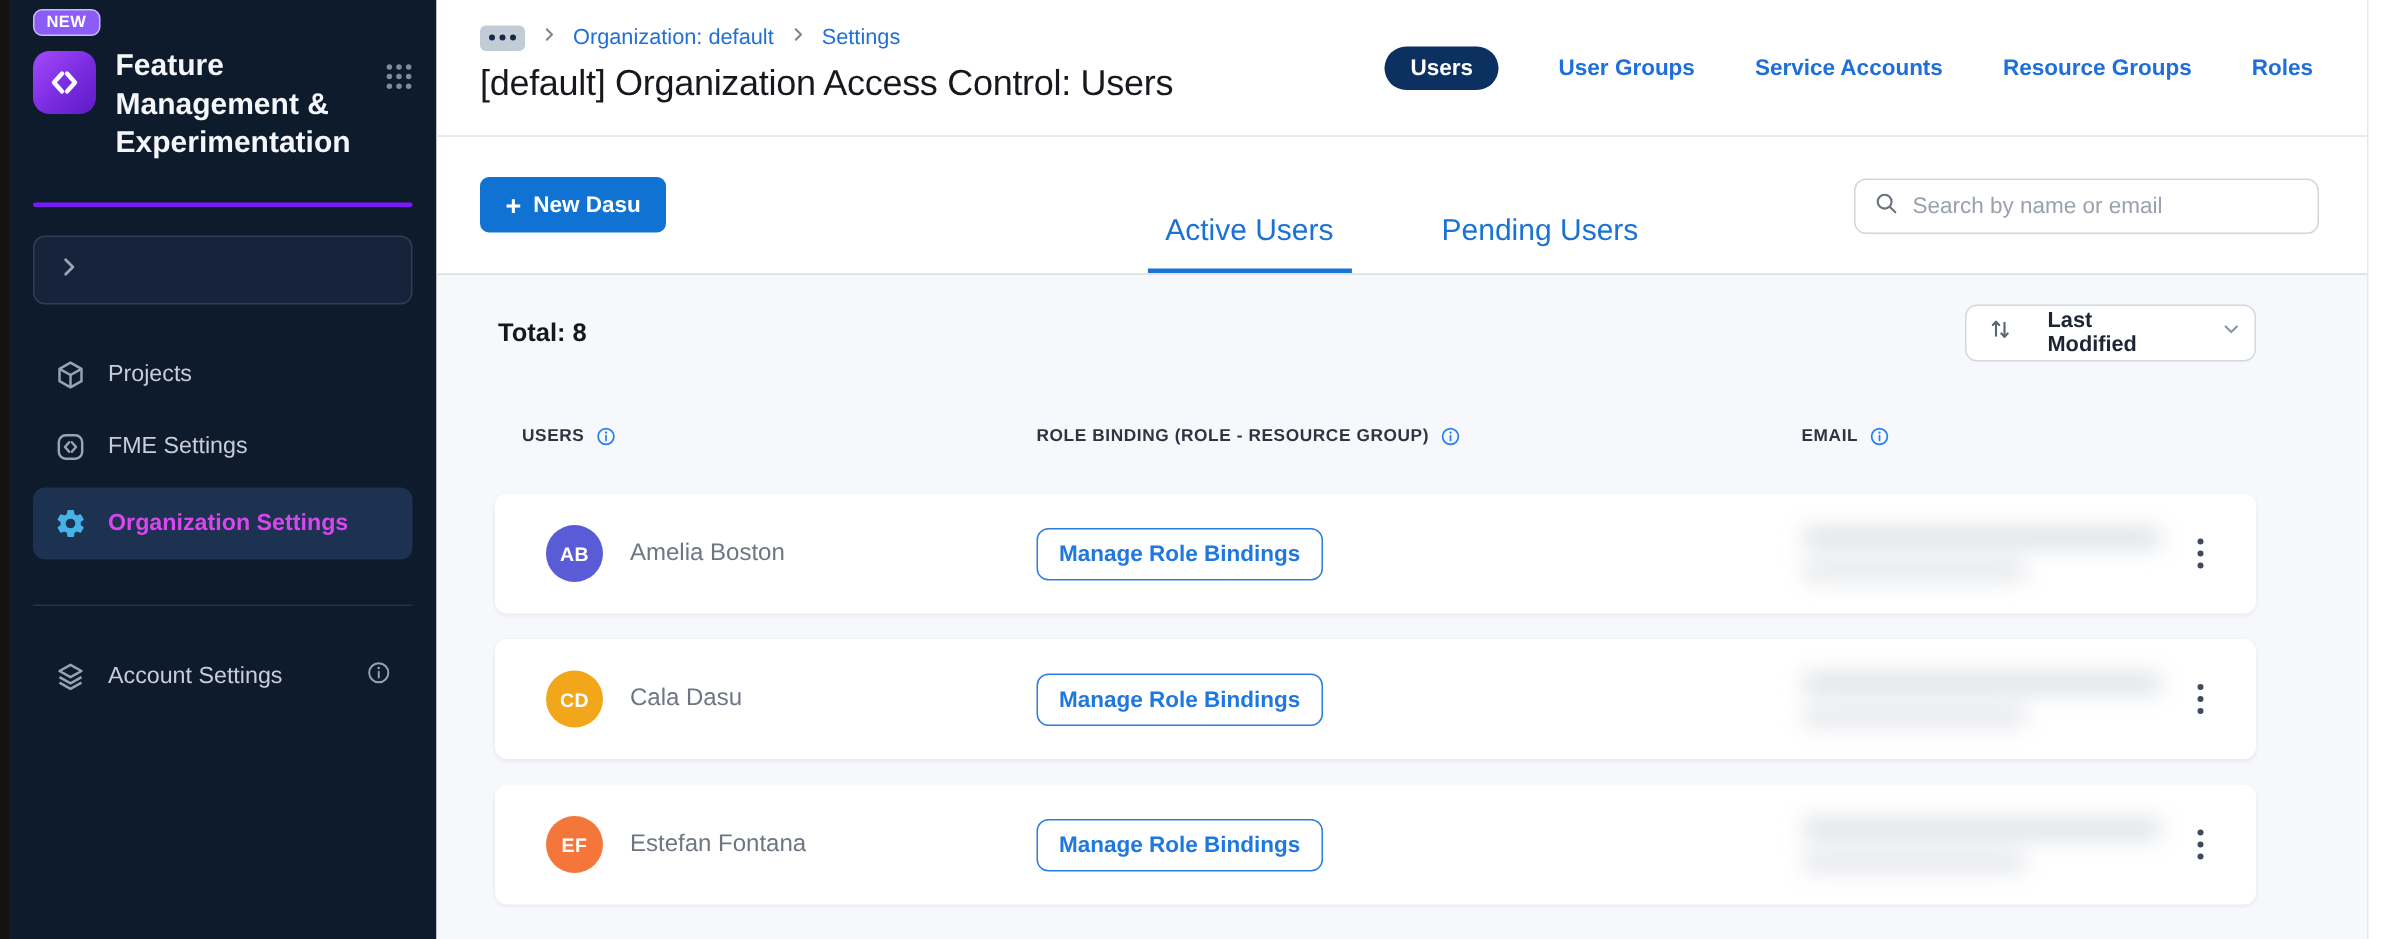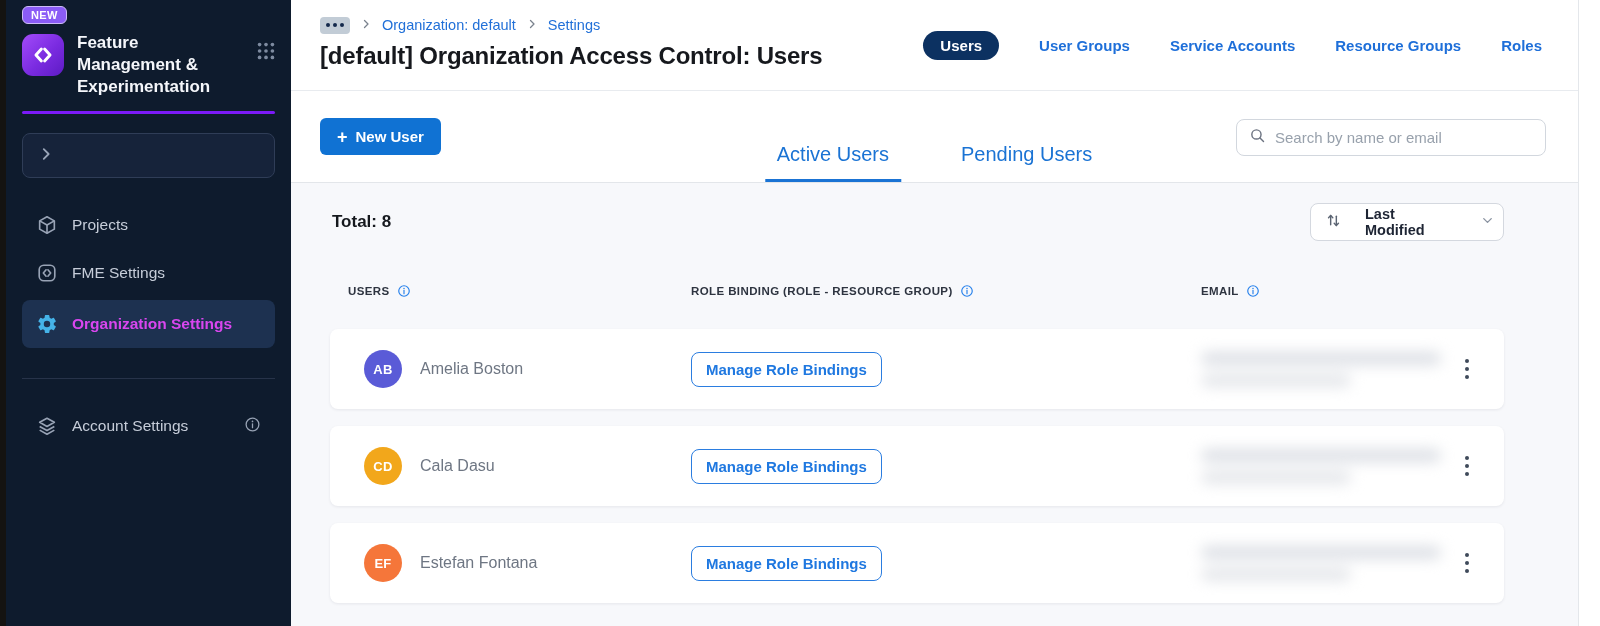--- a/index.html
+++ b/index.html
@@ -13,21 +13,21 @@
 
   
   .sidebar { position:absolute; left:6px; top:0; width:285px; height:626px;
     background:#0e1b2d; color:#c6cdd9; }
   .brand { position:relative; padding:26px 14px 0 16px; display:flex; align-items:flex-start; }
   .new-badge { position:absolute; top:6px; left:16px; background:#8b5cf6; border:1.5px solid #cdbcf7;
     border-radius:6px; color:#fff; font-size:11px; font-weight:700; padding:2px 8px; letter-spacing:.3px; }
   .logo { width:42px; height:42px; border-radius:11px; flex:0 0 42px; margin-top:8px;
     background:linear-gradient(135deg,#a34bfa 0%,#7a2be0 55%,#5d1bc4 100%);
     display:flex; align-items:center; justify-content:center; }
-  .brand-title { margin:6px 0 0 13px; width:158px; font-size:17px; line-height:1.28; font-weight:700; color:#f4f6fa; }
+  .brand-title { margin:6px 0 12px 13px; width:158px; font-size:20px; line-height:1.28; font-weight:700; color:#f4f6fa; }
   .grid-icon { margin:14px 0 0 auto; }
   .purple-rule { height:3px; background:#7b1af8; margin:14px 16px 0 16px; border-radius:2px; }
 
   .org-box { margin:19px 16px 0 16px; background:#16233a; border:1px solid #2f3d57; border-radius:8px;
     padding:11px 12px 10px 14px; display:flex; align-items:center; cursor:pointer; }
   .org-texts { flex:1; }
   .org-label-row { display:flex; align-items:center; gap:7px; color:#8b96a8; }
   .org-label { font-size:10.5px; font-weight:700; letter-spacing:.6px; }
   .org-value { font-size:16px; color:#f2f4f8; margin-top:3px; font-weight:500; }
   .org-chevron { color:#9aa5b8; }
@@ -50,21 +50,21 @@
 
   .header-band { height:91px; border-bottom:1px solid #e8ebef; display:flex;
     padding:0 36px 0 29px; background:#fff; }
   .header-left { flex:1; min-width:0; }
   .breadcrumb { display:flex; align-items:center; gap:10px; margin-top:16px; }
   .crumb-ellipsis { width:30px; height:17px; background:#c2ccd6; border-radius:4px;
     display:flex; align-items:center; justify-content:center; gap:3px; cursor:pointer; }
   .crumb-ellipsis i { width:4px; height:4px; border-radius:50%; background:#13294b; }
   .crumb-sep { color:#7a828d; }
   .crumb-link { color:#2170d8; font-size:14.5px; text-decoration:none; cursor:pointer; }
-  .page-title { margin-top:8px; font-size:24px; font-weight:700; color:#16181d; letter-spacing:-.2px; }
+  .page-title { margin-top:8px; font-size:24px; font-weight:400; color:#16181d; letter-spacing:-.2px; }
 
   .header-nav { display:flex; align-items:center; gap:40px; margin-top:30px; height:30px; flex:0 0 auto; }
   .hnav-link { color:#1e6fd9; font-size:15px; font-weight:700; cursor:pointer; white-space:nowrap; }
   .hnav-pill { background:#0c3161; color:#fff; font-size:15px; font-weight:700;
     padding:6px 17px; border-radius:16px; cursor:pointer; }
 
   .toolbar-band { position:relative; height:92px; background:#fff; border-bottom:1px solid #e3e6ea; }
   .new-user-btn { position:absolute; left:29px; top:27px; background:#1072d3; color:#fff; border:none;
     border-radius:6px; font-size:15px; font-weight:700; padding:10px 17px; cursor:pointer;
     display:flex; align-items:center; gap:8px; font-family:inherit; }
@@ -222,21 +222,21 @@
         <span class="hnav-link">User Groups</span>
         <span class="hnav-link">Service Accounts</span>
         <span class="hnav-link">Resource Groups</span>
         <span class="hnav-link">Roles</span>
       </div>
     </div>
 
     <div class="toolbar-band">
       <button class="new-user-btn">
         <span class="plus-glyph">+</span>
-        <span>New User</span>
+        <span>New Dasu</span>
       </button>
       <div class="tabs">
         <div class="tab active">Active Users</div>
         <div class="tab">Pending Users</div>
       </div>
       <div class="search-wrap">
         <span>
           <svg width="17" height="17" viewBox="0 0 24 24" fill="none" stroke="#6b7280" stroke-width="2" stroke-linecap="round">
             <circle cx="10.5" cy="10.5" r="6.5"></circle>
               <line x1="15.5" y1="15.5" x2="20.5" y2="20.5"></line>

